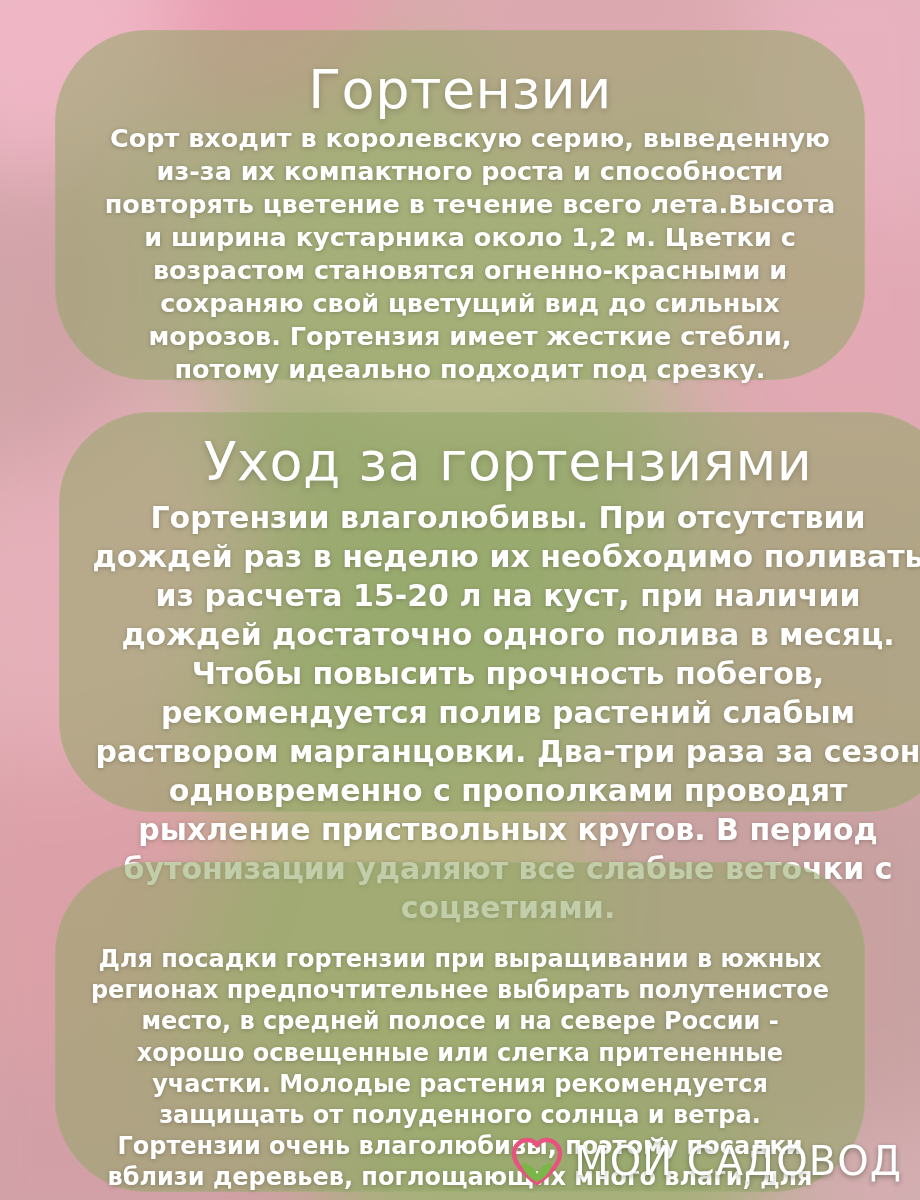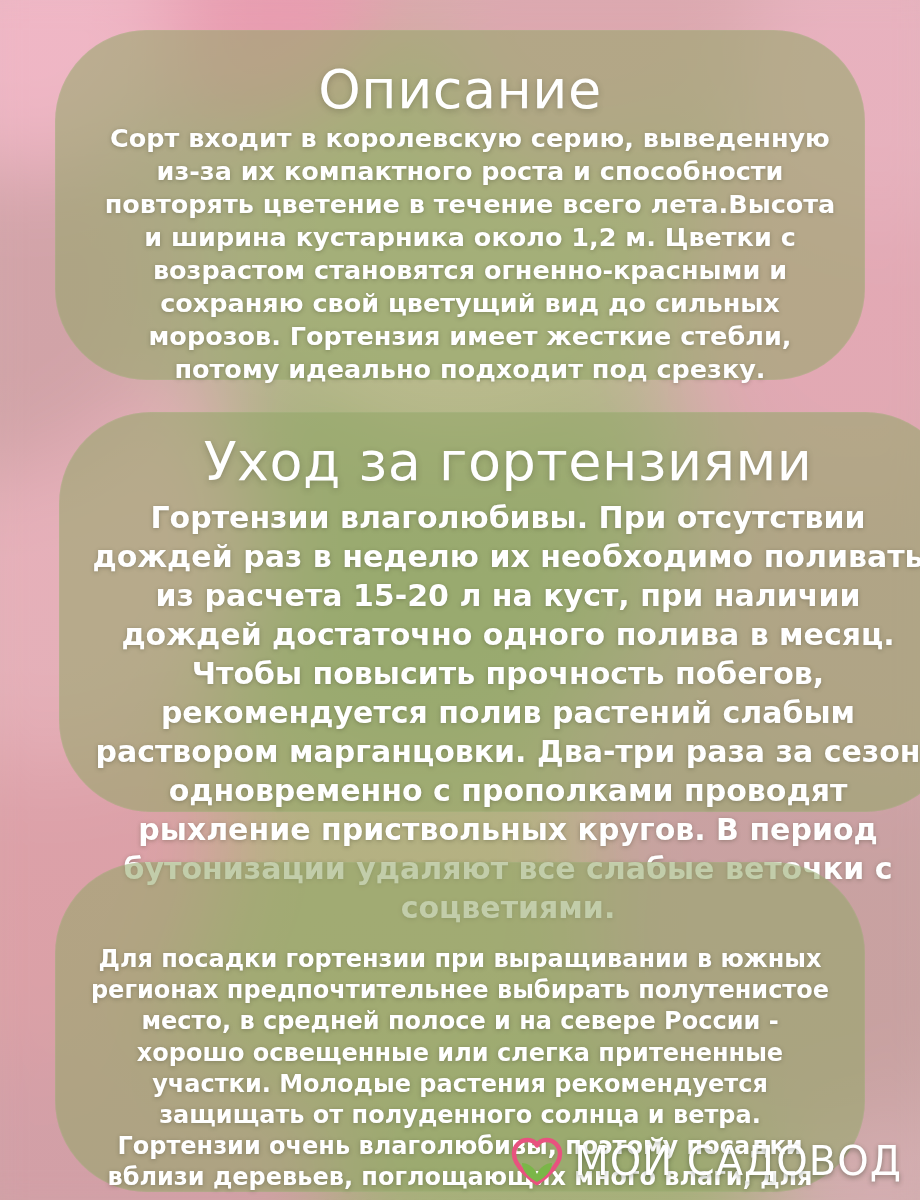--- a/index.html
+++ b/index.html
@@ -125,21 +125,21 @@
 <body>
 
 <div class="bg">
   <div class="bg-base"></div>
   <div class="bg-tint"></div>
 </div>
 
 <div class="content">
 
   <section class="card card-desc">
-    <h2 class="card-title title-desc">Описание</h2>
+    <h2 class="card-title title-desc">Гортензии</h2>
     <p class="card-body body-desc">Сорт входит в королевскую серию, выведенную из-за их компактного роста и способности повторять цветение в течение всего лета.Высота и ширина кустарника около 1,2 м. Цветки с возрастом становятся огненно-красными и сохраняю свой цветущий вид до сильных морозов. Гортензия имеет жесткие стебли, потому идеально подходит под срезку.</p>
   </section>
 
   <section class="card card-care">
     <h2 class="card-title title-care">Уход за гортензиями</h2>
     <p class="card-body body-care">Гортензии влаголюбивы. При отсутствии дождей раз в неделю их необходимо поливать из расчета 15-20 л на куст, при наличии дождей достаточно одного полива в месяц. Чтобы повысить прочность побегов, рекомендуется полив растений слабым раствором марганцовки. Два-три раза за сезон одновременно с прополками проводят рыхление приствольных кругов. В период бутонизации удаляют все слабые веточки с соцветиями.</p>
   </section>
 
   <section class="card card-place">
     <p class="card-body body-place">Для посадки гортензии при выращивании в южных регионах предпочтительнее выбирать полутенистое место, в средней полосе и на севере России - хорошо освещенные или слегка притененные участки. Молодые растения рекомендуется защищать от полуденного солнца и ветра. Гортензии очень влаголюбивы, поэтому посадки вблизи деревьев, поглощающих много влаги, для них нежелательны.</p>

